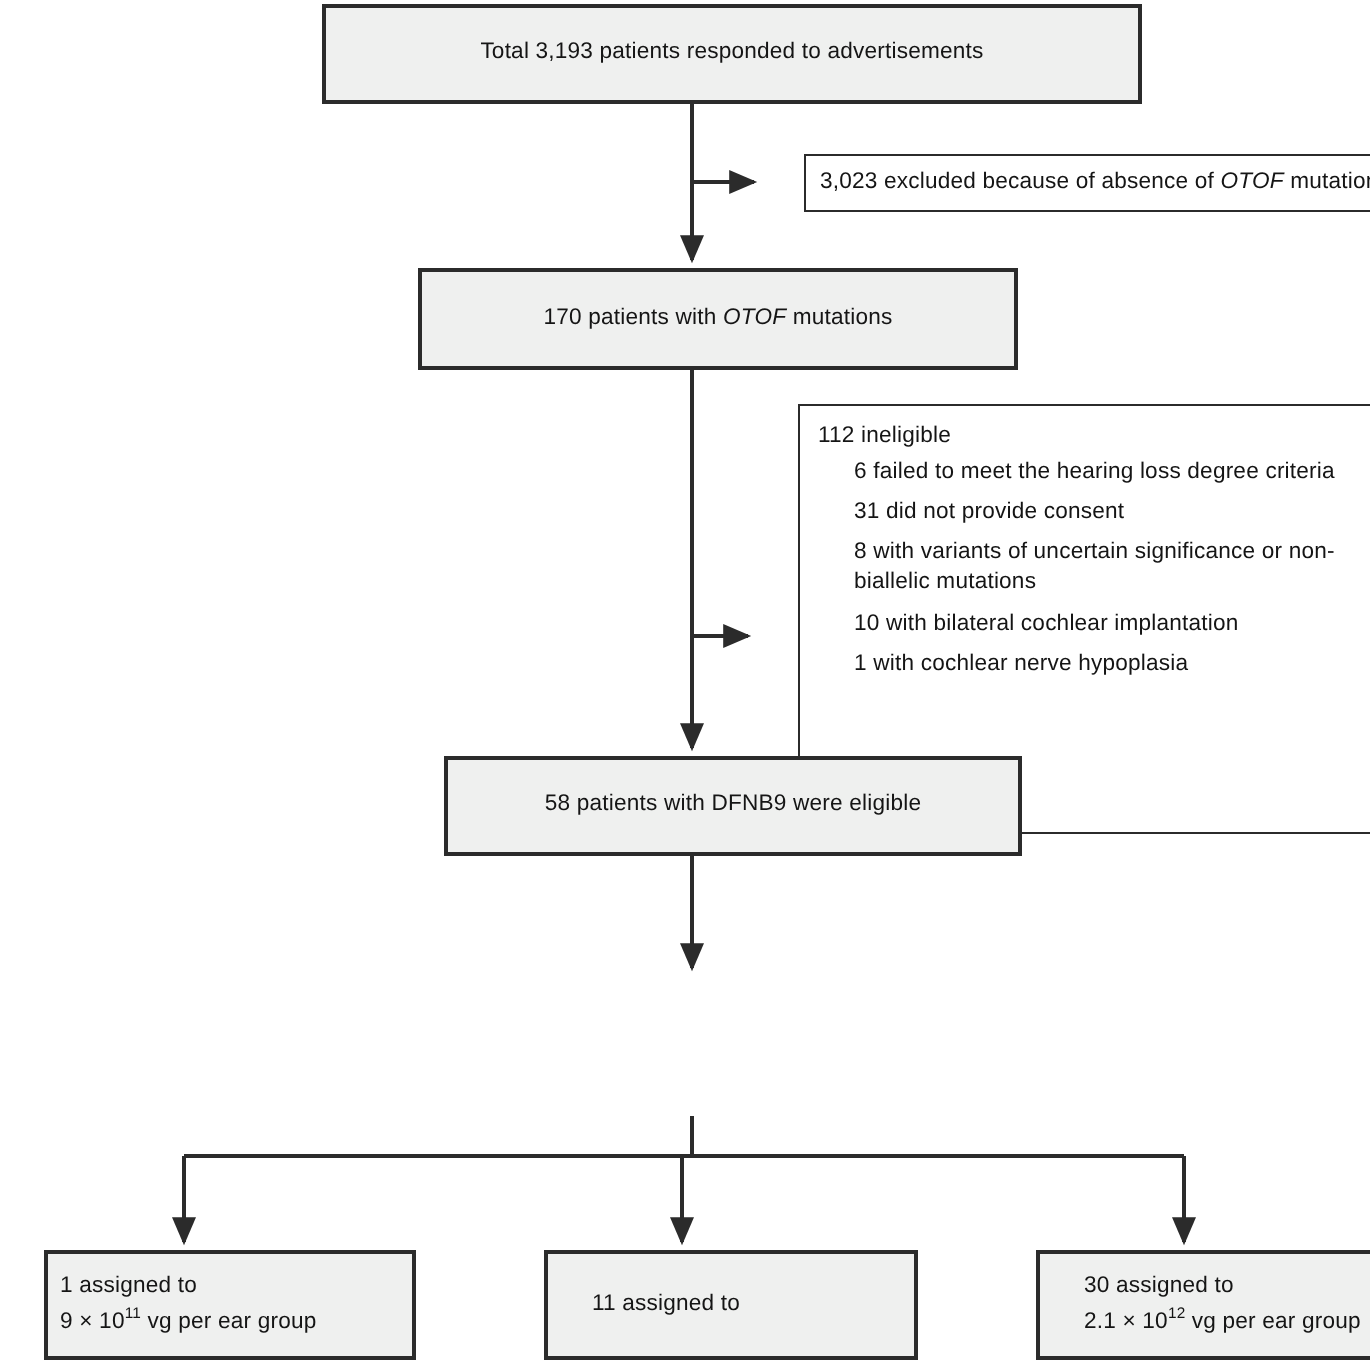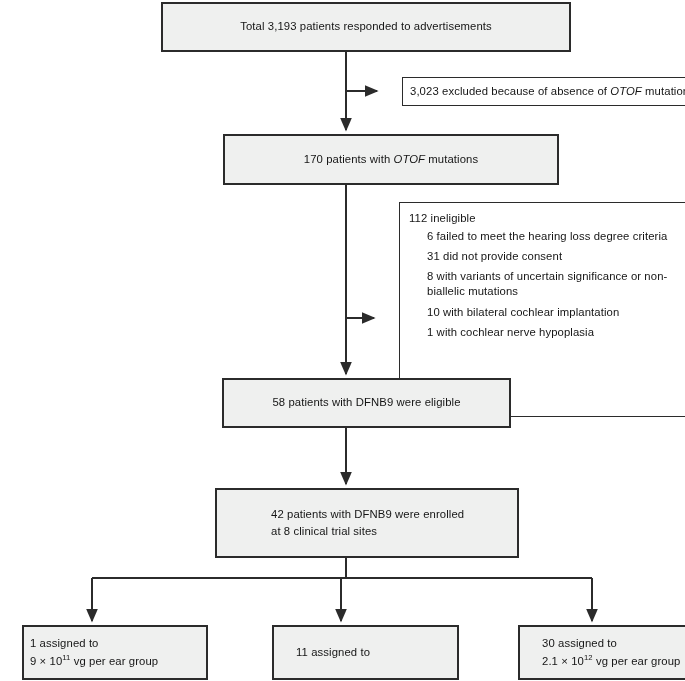--- a/index.html
+++ b/index.html
@@ -40,21 +40,21 @@
     align-items: flex-start;
     justify-content: flex-start;
   }
   .node .line {
     white-space: nowrap;
   }
   
   #node-responded   { left: 140px; top: 2px;   width: 410px; height: 50px; }
   #node-excluded    { left: 381px; top: 77px;  width: 306px; height: 29px;
                       padding: 0 7px; justify-content: center; }
-  #node-otof        { left: 202px; top: 134px; width: 336px; height: 51px; }
+  #node-otof        { left: 188px; top: 134px; width: 300px; height: 51px; }
   #node-ineligible  { left: 378px; top: 202px; width: 309px; height: 215px;
                       padding: 8px 10px 8px 9px; }
   #node-eligible    { left: 201px; top: 378px; width: 289px; height: 50px; }
   #node-enrolled    { left: 194px; top: 488px; width: 304px; height: 70px;
                       align-items: flex-start; padding-left: 54px; }
   #node-group-1     { left: 1px;   top: 625px; width: 186px; height: 55px;
                       align-items: flex-start; padding-left: 6px; }
   #node-group-2     { left: 251px; top: 625px; width: 187px; height: 55px;
                       align-items: flex-start; padding-left: 22px; gap: 16px; }
   #node-group-3     { left: 497px; top: 625px; width: 186px; height: 55px;
@@ -148,24 +148,20 @@
       <li>8 with variants of uncertain significance or non-biallelic mutations</li>
       <li>10 with bilateral cochlear implantation</li>
       <li>1 with cochlear nerve hypoplasia</li>
     </ul>
   </div>
 
   <div class="node" id="node-eligible">
     <span class="line">58 patients with DFNB9 were eligible</span>
   </div>
 
-  <div class="node" id="node-enrolled">
-    <span class="line">42 patients with DFNB9 were enrolled</span>
-    <span class="line">at 8 clinical trial sites</span>
-  </div>
 
   <div class="node" id="node-group-1">
     <span class="line">1 assigned to</span>
     <span class="line"><span>9 × 10</span><sup>11</sup><span> vg per ear group</span></span>
   </div>
 
   <div class="node" id="node-group-2">
     <span class="line">11 assigned to</span>
   </div>
 

